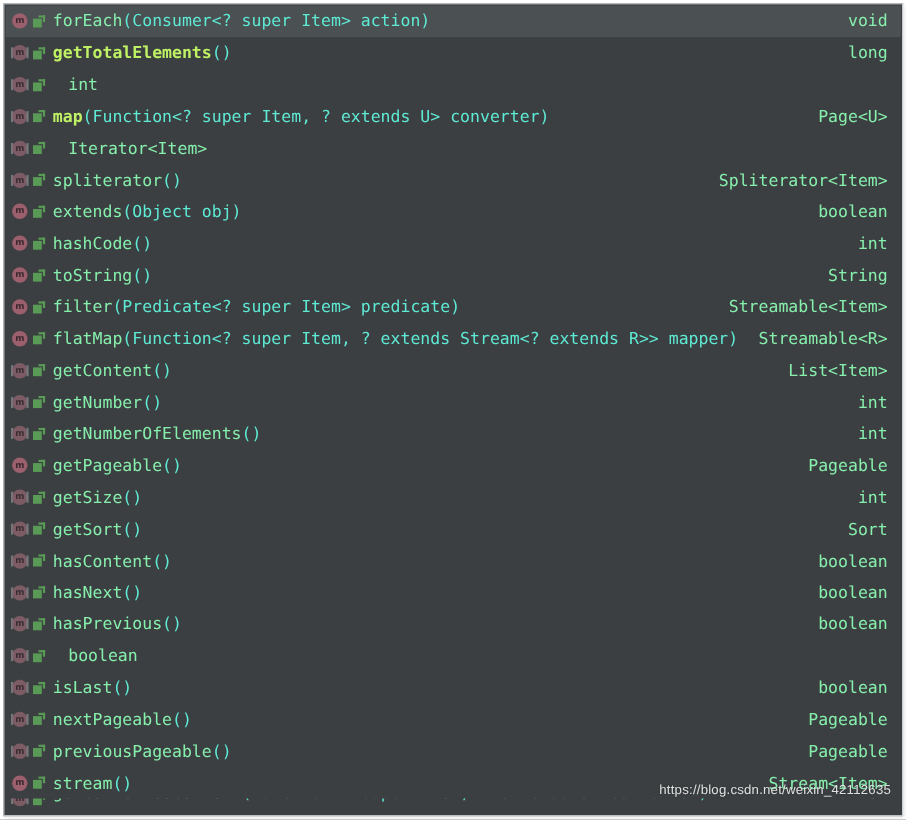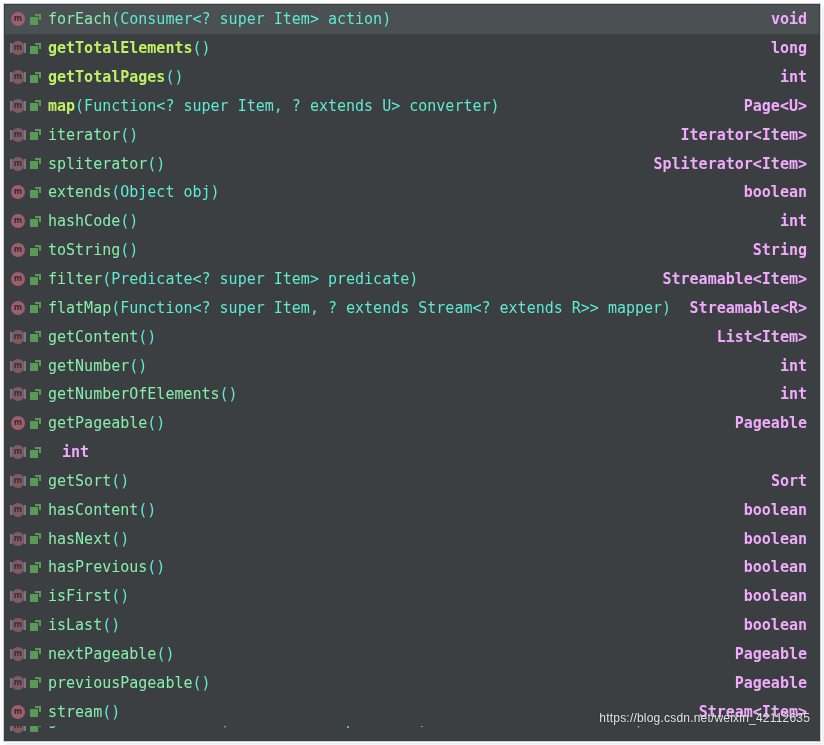--- a/index.html
+++ b/index.html
@@ -148,23 +148,22 @@
     color: #bef264;
   }
   .sig-params {
     color: #5eead4;
   }
 
   .return-type {
     flex: 0 0 auto;
     margin-left: 14px;
     font-size: 15px;
-    color: #f0abfc;
+    color: #86efac;
     text-align: right;
-    font-weight: bold;
   }
 
   
   .lookup-row.clipped {
     height: 14px;
     overflow: hidden;
     align-items: flex-start;
   }
   .lookup-row.clipped .signature,
   .lookup-row.clipped .return-type {
@@ -224,21 +223,20 @@
       <div class="lookup-row declared">
         <div class="icon-cell">
           <span class="method-icon inherited">
             <span class="disc">m</span>
           </span>
           <span class="visibility-icon">
             <span class="shackle"></span>
             <span class="body"></span>
           </span>
         </div>
-        <div class="signature"><span class="sig-name">getTotalPages</span><span class="sig-params">()</span></div>
         <div class="return-type">int</div>
       </div>
       <div class="lookup-row declared">
         <div class="icon-cell">
           <span class="method-icon inherited">
             <span class="disc">m</span>
           </span>
           <span class="visibility-icon">
             <span class="shackle"></span>
             <span class="body"></span>
@@ -250,21 +248,20 @@
       <div class="lookup-row">
         <div class="icon-cell">
           <span class="method-icon inherited">
             <span class="disc">m</span>
           </span>
           <span class="visibility-icon">
             <span class="shackle"></span>
             <span class="body"></span>
           </span>
         </div>
-        <div class="signature"><span class="sig-name">iterator</span><span class="sig-params">()</span></div>
         <div class="return-type">Iterator&lt;Item&gt;</div>
       </div>
       <div class="lookup-row">
         <div class="icon-cell">
           <span class="method-icon inherited">
             <span class="disc">m</span>
           </span>
           <span class="visibility-icon">
             <span class="shackle"></span>
             <span class="body"></span>
@@ -393,20 +390,21 @@
       <div class="lookup-row">
         <div class="icon-cell">
           <span class="method-icon inherited">
             <span class="disc">m</span>
           </span>
           <span class="visibility-icon">
             <span class="shackle"></span>
             <span class="body"></span>
           </span>
         </div>
+        <div class="signature"><span class="sig-name">getSize</span><span class="sig-params">()</span></div>
         <div class="return-type">int</div>
       </div>
       <div class="lookup-row">
         <div class="icon-cell">
           <span class="method-icon inherited">
             <span class="disc">m</span>
           </span>
           <span class="visibility-icon">
             <span class="shackle"></span>
             <span class="body"></span>
@@ -457,21 +455,20 @@
       <div class="lookup-row">
         <div class="icon-cell">
           <span class="method-icon inherited">
             <span class="disc">m</span>
           </span>
           <span class="visibility-icon">
             <span class="shackle"></span>
             <span class="body"></span>
           </span>
         </div>
-        <div class="signature"><span class="sig-name">isFirst</span><span class="sig-params">()</span></div>
         <div class="return-type">boolean</div>
       </div>
       <div class="lookup-row">
         <div class="icon-cell">
           <span class="method-icon inherited">
             <span class="disc">m</span>
           </span>
           <span class="visibility-icon">
             <span class="shackle"></span>
             <span class="body"></span>

